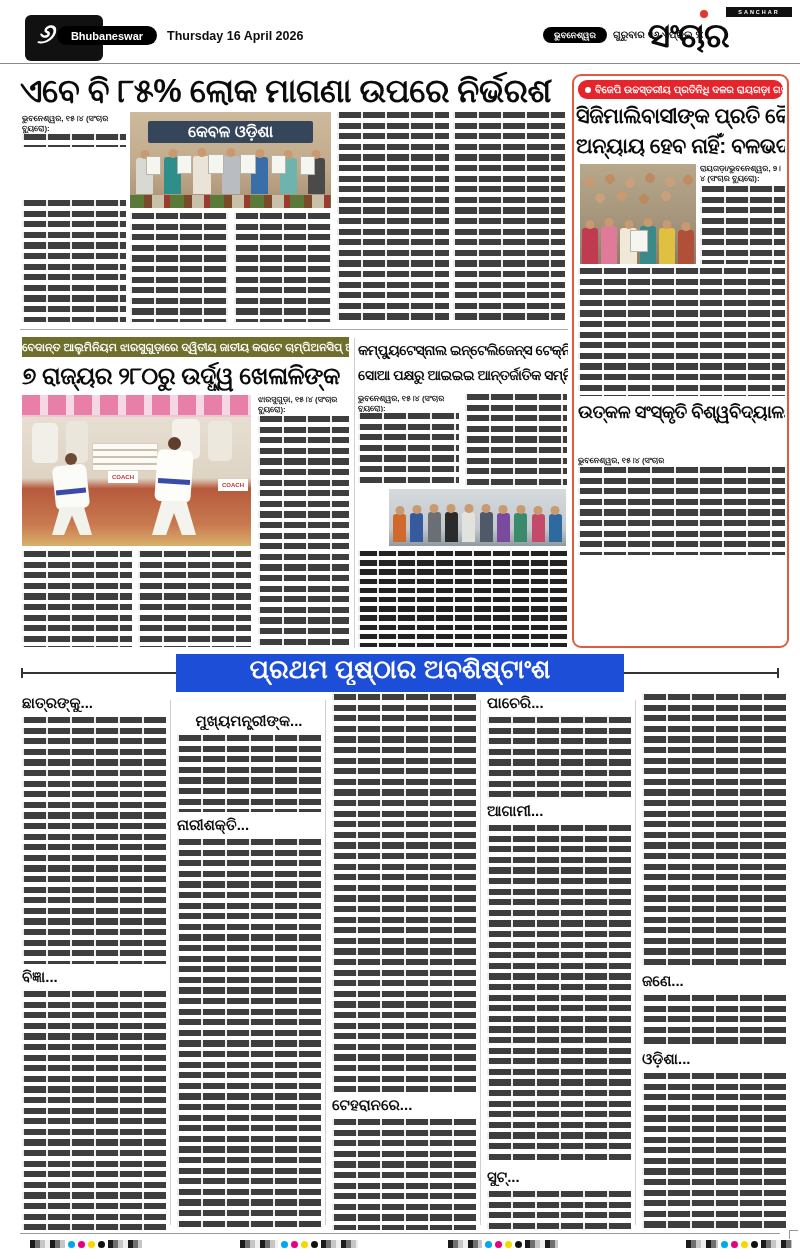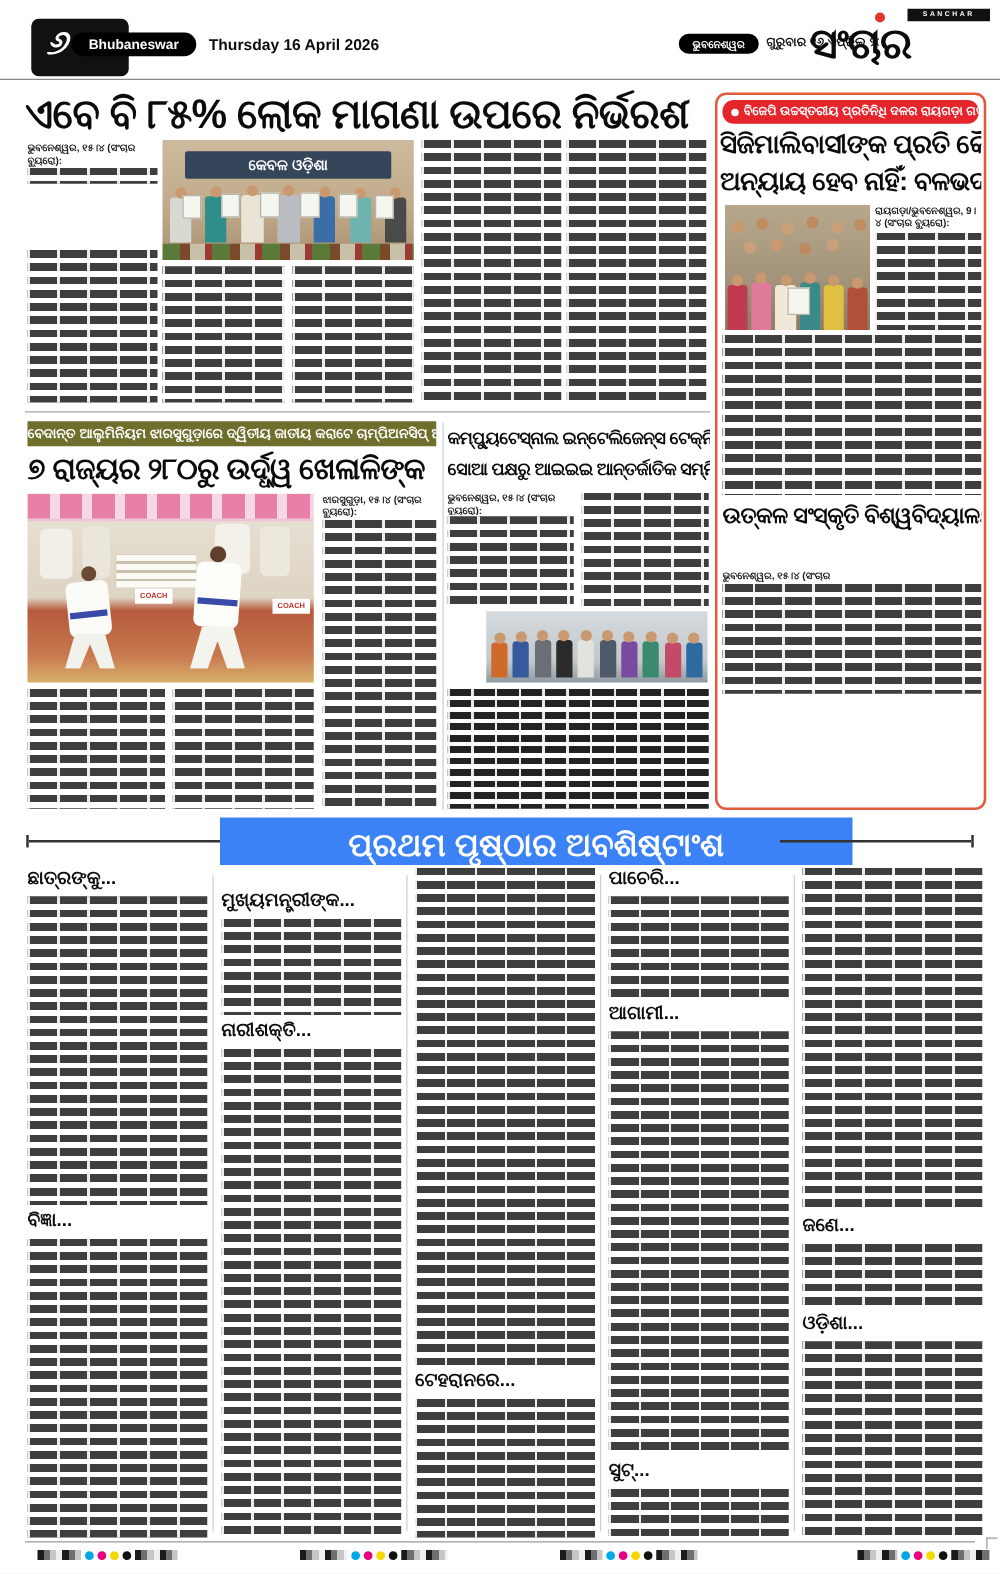--- a/index.html
+++ b/index.html
@@ -56,21 +56,21 @@
   <div class="abs hsep" style="left:0;top:63px;width:800px;background:#8a8a8a;"></div>
 
   <div class="abs hl" style="left:20px;top:69px;width:548px;height:44px;font-size:33px;line-height:44px;white-space:nowrap;transform:scaleX(.97);transform-origin:left;">ଏବେ ବି ୮୫% ଲୋକ ମାଗଣା ଉପରେ ନିର୍ଭରଶୀଳ:ପ୍ରଫୁଲ୍ଲ ଘଡ଼ାଇ</div>
 
   <div class="abs dateline" style="left:22px;top:114px;width:104px;height:20px;">ଭୁବନେଶ୍ୱର, ୧୫।୪ (ସଂଚାର ବ୍ୟୁରୋ):</div>
   <div class="abs tx" style="left:22px;top:134px;width:104px;height:13px;"></div>
   <div class="abs tx" style="left:22px;top:200px;width:104px;height:122px;"></div>
 
   <div class="ph" style="left:130px;top:112px;width:201px;height:96px;background:linear-gradient(180deg,#cdb99d 0%,#c2ab8c 55%,#a98f72 100%);">
     <div class="abs" style="left:18px;top:9px;width:165px;height:22px;background:#35455a;display:flex;align-items:center;justify-content:center;border-radius:2px;">
-      <span style="color:#fff;font-weight:bold;font-size:12px;white-space:nowrap;overflow:hidden;">କେବଳ ଓଡ଼ିଶା</span>
+      <span style="color:#fff;font-weight:bold;font-size:16px;white-space:nowrap;overflow:hidden;">କେବଳ ଓଡ଼ିଶା</span>
     </div>
     <div class="abs" style="left:6px;top:34px;right:6px;height:48px;display:flex;justify-content:space-between;align-items:flex-end;">
       <div class="person" style="width:17px;height:36px;background:#d9d9d4;"></div>
       <div class="person" style="width:17px;height:37px;background:#2e8f8a;"></div>
       <div class="person" style="width:18px;height:38px;background:#e9e4d7;"></div>
       <div class="person" style="width:18px;height:38px;background:#b9bdc1;"></div>
       <div class="person" style="width:17px;height:37px;background:#3a6ea8;"></div>
       <div class="person" style="width:17px;height:36px;background:#6fb3ae;"></div>
       <div class="person" style="width:17px;height:36px;background:#4a4a4a;"></div>
     </div>
@@ -192,37 +192,37 @@
 
   <div class="abs" style="left:578px;top:399px;width:207px;height:54px;text-align:center;">
     <div class="hl" style="font-size:18px;line-height:27px;white-space:nowrap;">ଉତ୍କଳ ସଂସ୍କୃତି ବିଶ୍ୱବିଦ୍ୟାଳୟରେ</div>
   </div>
   <div class="abs dateline" style="left:578px;top:456px;width:100px;height:10px;">ଭୁବନେଶ୍ୱର, ୧୫।୪ (ସଂଚାର ବ୍ୟୁରୋ):</div>
   <div class="abs tx" style="left:578px;top:467px;width:207px;height:88px;"></div>
 
 
   <div class="abs" style="left:21px;top:668px;width:2px;height:10px;background:#333;"></div>
   <div class="abs" style="left:23px;top:672px;width:153px;height:2px;background:#333;"></div>
-  <div class="abs" style="left:176px;top:654px;width:506px;height:38px;background:#3b82f6;display:flex;align-items:flex-end;justify-content:center;">
+  <div class="abs" style="left:176px;top:654px;width:448px;height:38px;background:#1d4ed8;display:flex;align-items:flex-start;justify-content:center;">
     <span style="color:#fff;font-size:26px;font-weight:900;white-space:nowrap;overflow:hidden;">ପ୍ରଥମ ପୃଷ୍ଠାର ଅବଶିଷ୍ଟାଂଶ</span>
   </div>
   <div class="abs" style="left:624px;top:672px;width:153px;height:2px;background:#333;"></div>
   <div class="abs" style="left:777px;top:668px;width:2px;height:10px;background:#333;"></div>
 
   <div class="abs vsep" style="left:170px;top:700px;height:525px;"></div>
   <div class="abs vsep" style="left:325px;top:700px;height:525px;"></div>
   <div class="abs vsep" style="left:480px;top:700px;height:525px;"></div>
   <div class="abs vsep" style="left:635px;top:700px;height:525px;"></div>
 
   <div class="abs bhead" style="left:22px;top:694px;width:144px;">ଛାତ୍ରଙ୍କୁ...</div>
   <div class="abs tx" style="left:22px;top:717px;width:144px;height:247px;"></div>
   <div class="abs bhead" style="left:22px;top:968px;width:144px;">ବିଜ୍ଞା...</div>
   <div class="abs tx" style="left:22px;top:991px;width:144px;height:239px;"></div>
 
-  <div class="abs bhead" style="left:177px;top:712px;width:144px;">ମୁଖ୍ୟମନ୍ତ୍ରୀଙ୍କ...</div>
+  <div class="abs bhead" style="left:177px;top:712px;width:144px;text-align:center;">ମୁଖ୍ୟମନ୍ତ୍ରୀଙ୍କ...</div>
   <div class="abs tx" style="left:177px;top:735px;width:144px;height:77px;"></div>
   <div class="abs bhead" style="left:177px;top:816px;width:144px;">ନାରୀଶକ୍ତି...</div>
   <div class="abs tx" style="left:177px;top:839px;width:144px;height:391px;"></div>
 
   <div class="abs tx" style="left:332px;top:694px;width:144px;height:398px;"></div>
   <div class="abs bhead" style="left:332px;top:1096px;width:144px;">ଟେହରାନରେ...</div>
   <div class="abs tx" style="left:332px;top:1119px;width:144px;height:111px;"></div>
 
   <div class="abs bhead" style="left:487px;top:694px;width:144px;">ପାଚେରି...</div>
   <div class="abs tx" style="left:487px;top:717px;width:144px;height:81px;"></div>

